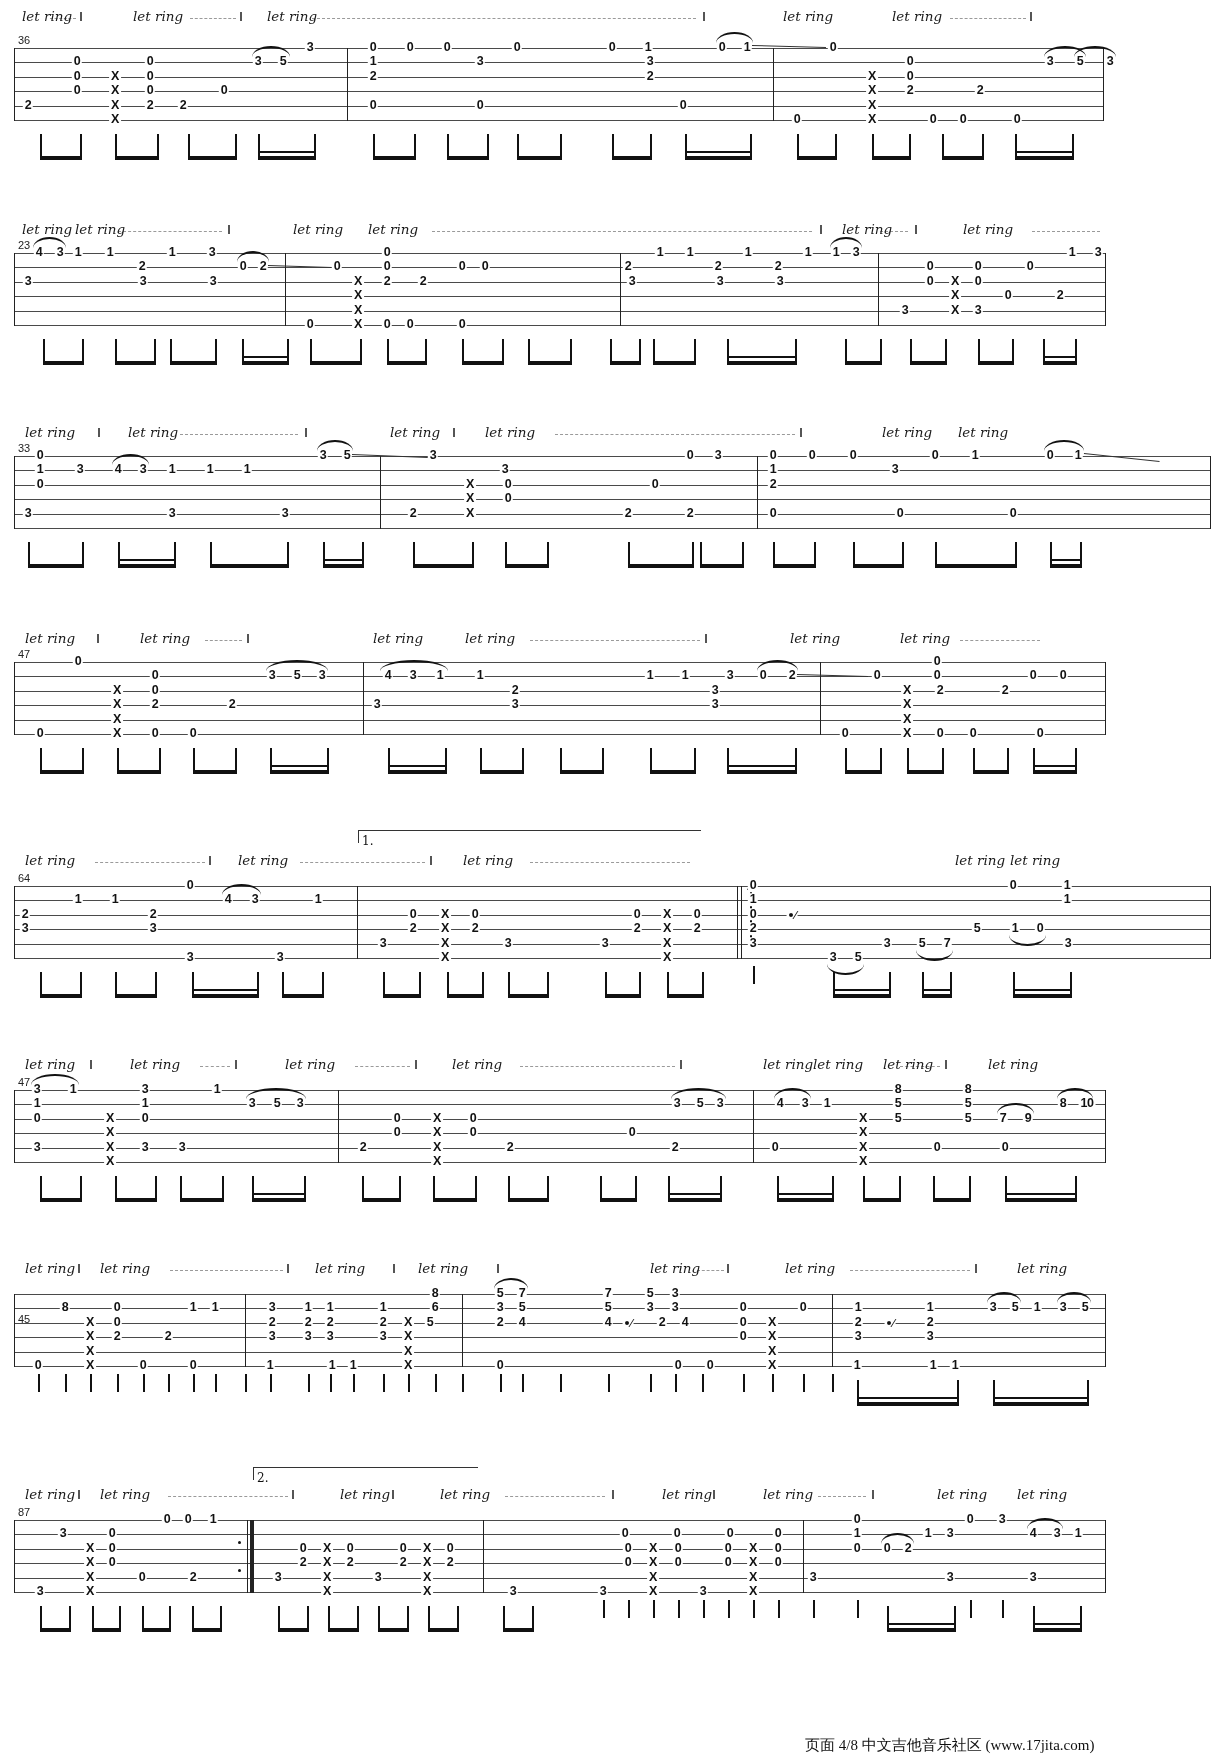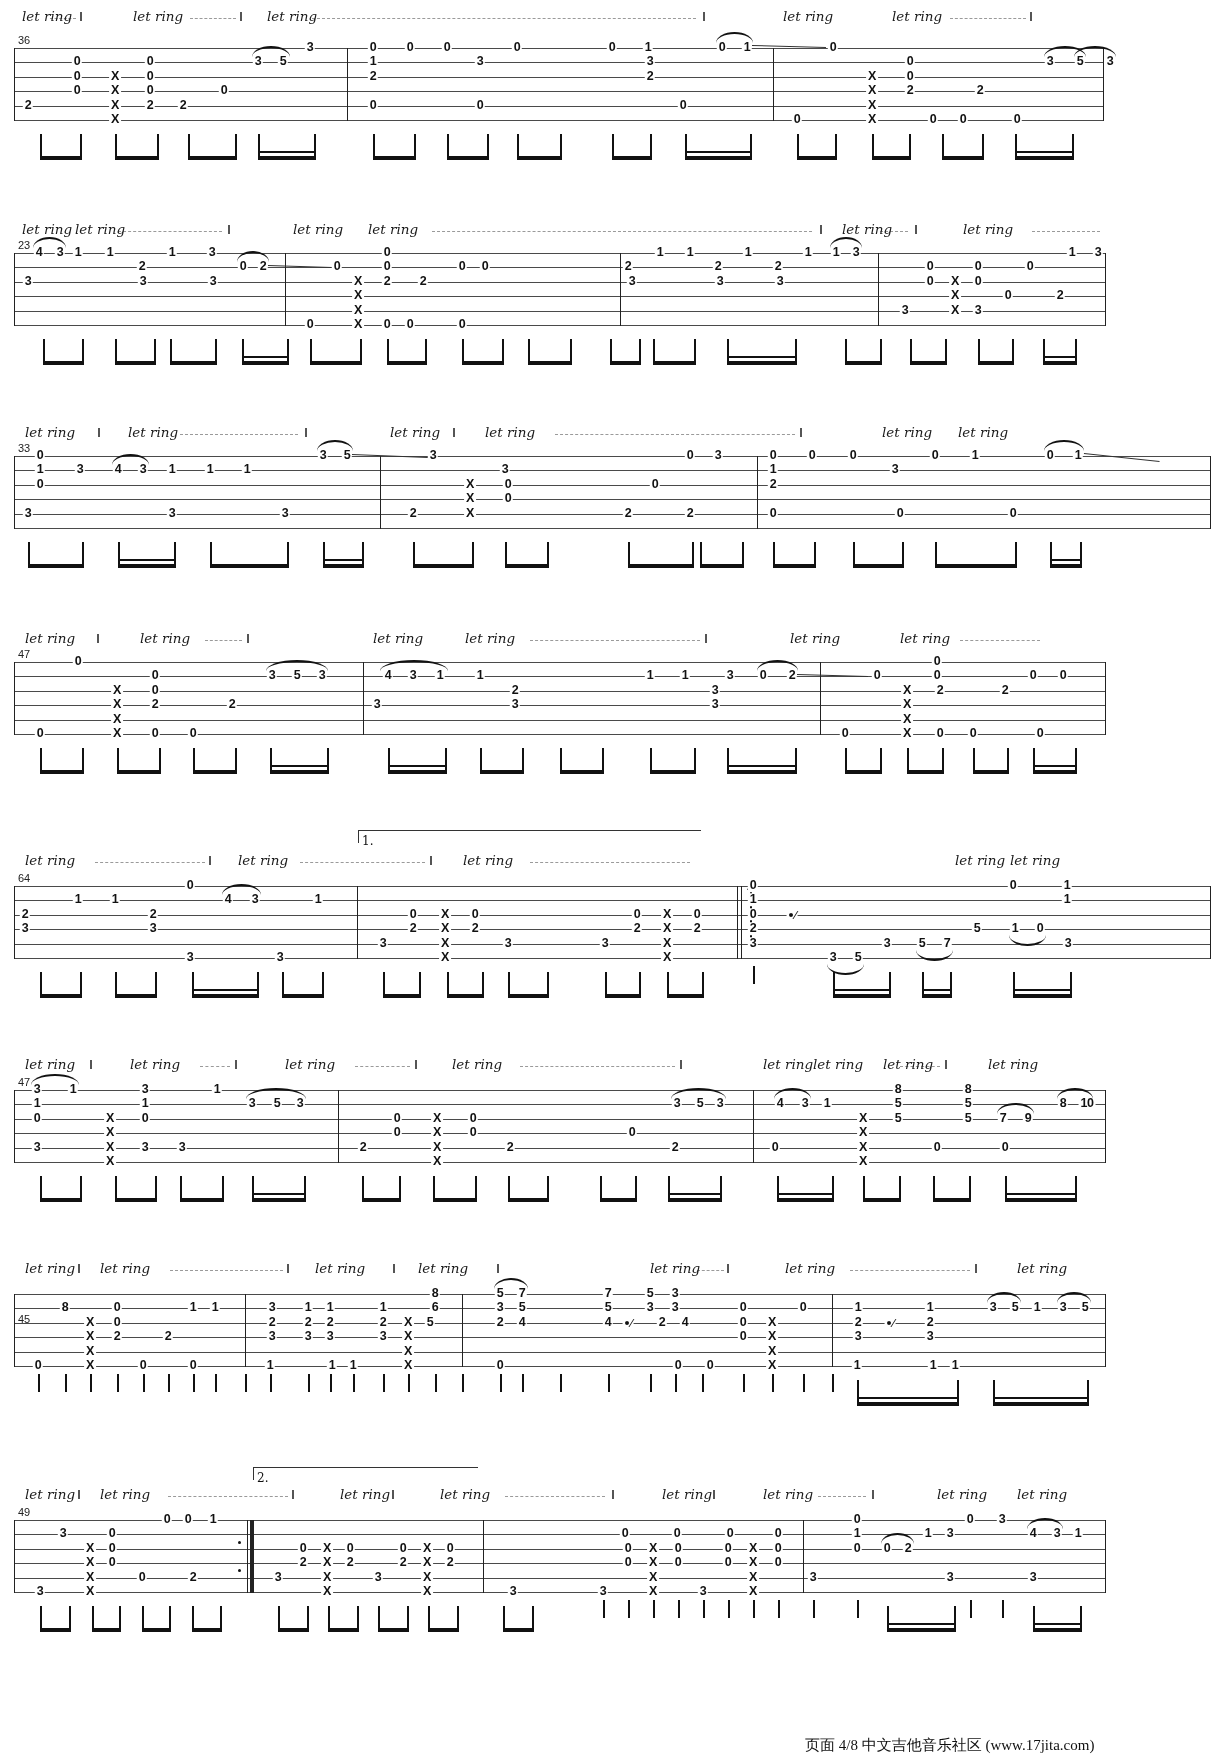--- a/index.html
+++ b/index.html
@@ -769,21 +769,21 @@
     <div class="staff-line" style="left: 14px; top: 1520px; width: 1091px;"></div>
     <div class="staff-line" style="left: 14px; top: 1534.4px; width: 1091px;"></div>
     <div class="staff-line" style="left: 14px; top: 1548.8px; width: 1091px;"></div>
     <div class="staff-line" style="left: 14px; top: 1563.2px; width: 1091px;"></div>
     <div class="staff-line" style="left: 14px; top: 1577.6px; width: 1091px;"></div>
     <div class="staff-line" style="left: 14px; top: 1592px; width: 1091px;"></div>
     <div class="vbar" style="left: 14px; top: 1520px; height: 73px;"></div>
     <div class="vbar" style="left: 1105px; top: 1520px; height: 73px;"></div>
     <div class="vbar" style="left: 483px; top: 1520px; height: 73px;"></div>
     <div class="vbar" style="left: 803px; top: 1520px; height: 73px;"></div>
-    <div class="measure-num" style="left: 18px; top: 1506px;">49</div>
+    <div class="measure-num" style="left: 18px; top: 1506px;">87</div>
     <div class="letring" style="left: 25px; top: 1486px;">let ring</div>
     <div class="letring" style="left: 100px; top: 1486px;">let ring</div>
     <div class="letring" style="left: 340px; top: 1486px;">let ring</div>
     <div class="letring" style="left: 440px; top: 1486px;">let ring</div>
     <div class="letring" style="left: 662px; top: 1486px;">let ring</div>
     <div class="letring" style="left: 763px; top: 1486px;">let ring</div>
     <div class="letring" style="left: 937px; top: 1486px;">let ring</div>
     <div class="letring" style="left: 1017px; top: 1486px;">let ring</div>
     <div class="tick" style="left: 78px; top: 1490px;"></div>
     <div class="tick" style="left: 292px; top: 1490px;"></div>

